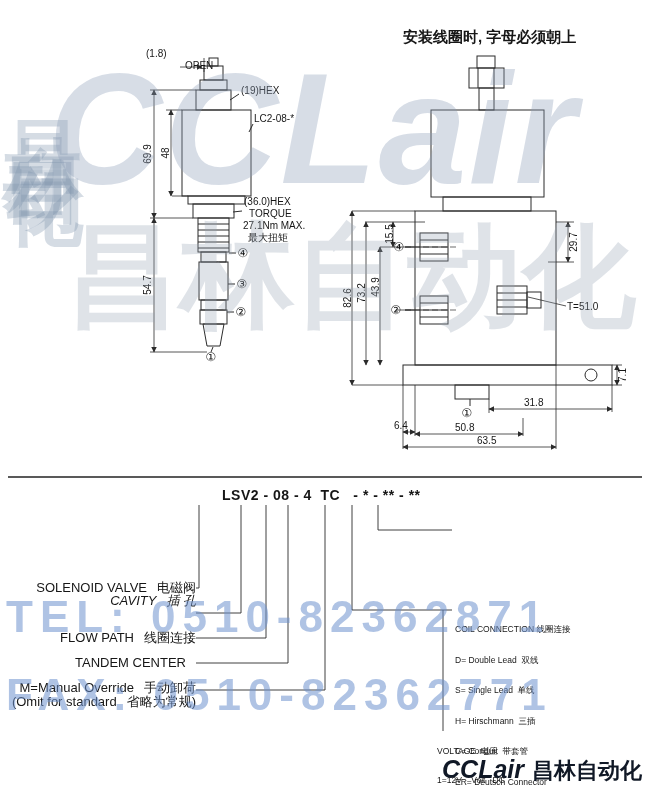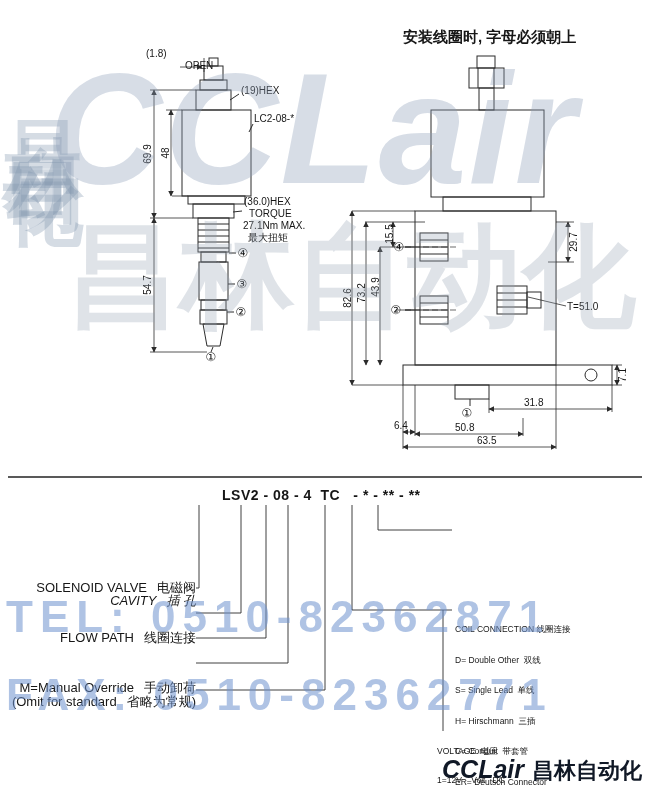--- a/index.html
+++ b/index.html
@@ -168,33 +168,37 @@
     <span>电磁阀</span>
   </div>
   <div class="ol-row" style="top:595px;font-style:italic;">
     <span>CAVITY</span>
     <span>插 孔</span>
   </div>
   <div class="ol-row" style="top:632px;text-align:center;">
     <span>FLOW PATH</span>
     <span>线圈连接</span>
   </div>
+  <div class="ol-row" style="top:657px;">
+    <span>TANDEM CENTER</span>
+    <span></span>
+  </div>
   <div class="ol-row" style="top:696px;">
     <span>(Omit for standard</span>
     <span>省略为常规)</span>
   </div>
   <div class="ol-row" style="top:682px;">
     <span>M=Manual Override</span>
     <span>手动卸荷</span>
   </div>
 
 
   <div class="ref-block tight" style="left:455px;top:604px;">
     <div>COIL CONNECTION 线圈连接</div>
-    <div>D= Double Other  双线</div>
+    <div>D= Double Lead  双线</div>
     <div>S= Single Lead  单线</div>
     <div>H= Hirschmann  三插</div>
     <div>C= Conduit  带套管</div>
     <div>ER= Deutsch Connector</div>
     
     
     
     
   </div>
 

